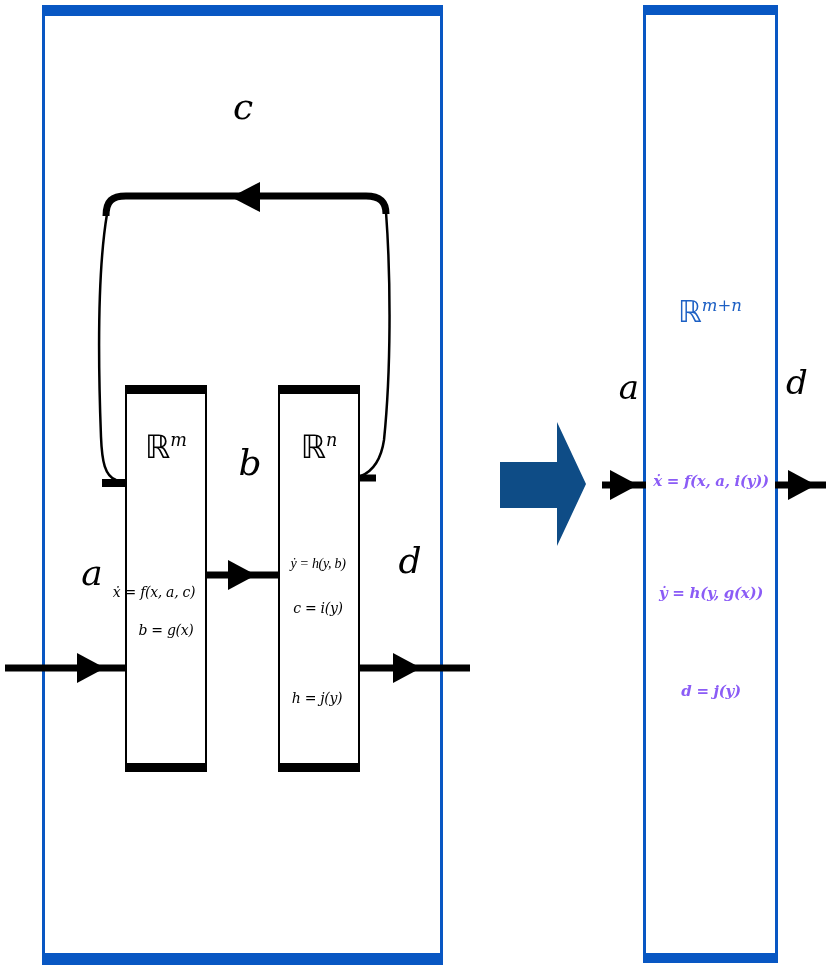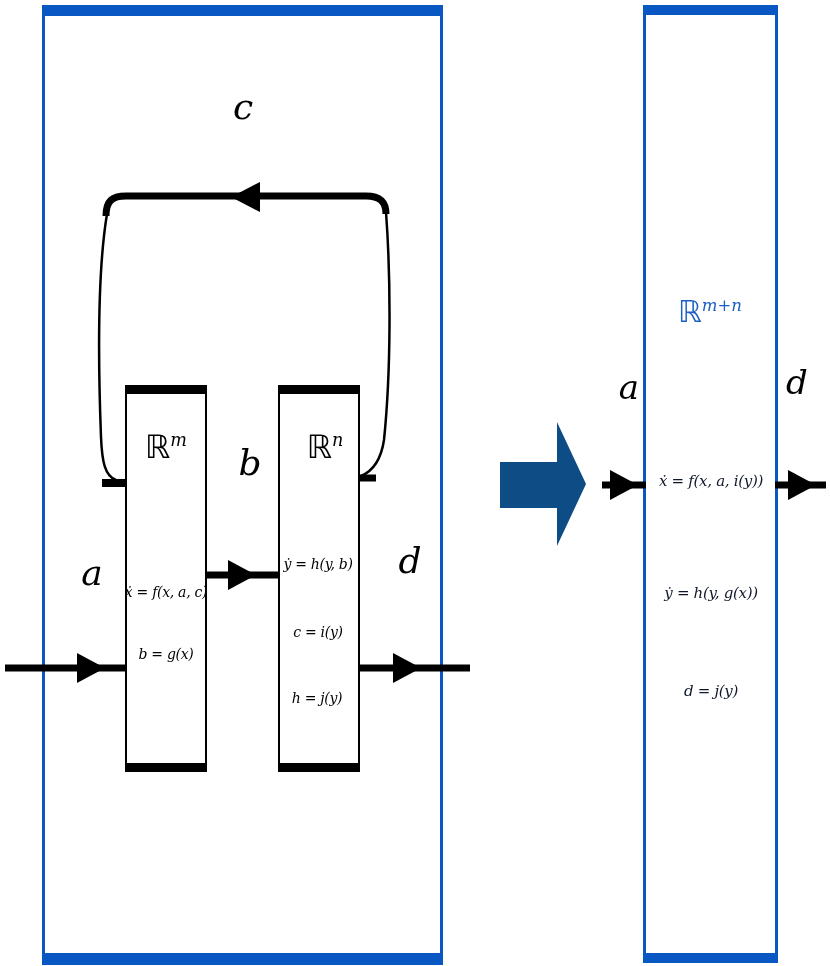--- a/index.html
+++ b/index.html
@@ -13,21 +13,21 @@
                border-top-width:10px;border-bottom-width:10px;}
   svg.wires{position:absolute;left:0;top:0;width:830px;height:966px;z-index:3;pointer-events:none;}
   .inner-box{position:absolute;box-sizing:border-box;background:#ffffff;
              border:2px solid #000;border-top-width:9px;border-bottom-width:9px;z-index:4;}
   .box-x{left:125px;top:385px;width:82px;height:387px;}
   .box-y{left:278px;top:385px;width:82px;height:387px;}
   .txt{position:absolute;z-index:5;text-align:center;white-space:nowrap;
        font-style:italic;color:#000;}
   .wire-label{font-size:36px;width:80px;}
   .eq{font-size:14px;width:160px;letter-spacing:-0.3px;}
-  .eq-blue{color:#0f172a;font-size:15px;}
+  .eq-blue{color:#8b5cf6;font-size:15px;font-weight:bold;}
   .space{font-size:32px;width:82px;font-style:italic;}
   .space .bb{font-family:"DejaVu Sans", sans-serif;font-style:normal;}
   .space sup{font-size:0.55em;font-style:italic;}
   .space-blue{color:#1d60c4;font-size:30px;width:130px;}
 </style>
 </head>
 <body>
 
 <div class="canvas">
 
@@ -62,26 +62,26 @@
 
   <div class="inner-box box-x"></div>
   <div class="inner-box box-y"></div>
 
   <div class="txt wire-label" style="left:203px;top:86px;">c</div>
   <div class="txt wire-label" style="left:52px;top:552px;">a</div>
   <div class="txt wire-label" style="left:210px;top:442px;">b</div>
   <div class="txt wire-label" style="left:370px;top:540px;">d</div>
 
   <div class="txt space" style="left:125px;top:428px;"><span class="bb">ℝ</span><sup>m</sup></div>
-  <div class="txt eq" style="left:86px;top:584px;">ẋ = f(x, a, c)</div>
-  <div class="txt eq" style="left:86px;top:646px;">b = g(x)</div>
+  <div class="txt eq" style="left:74px;top:584px;">ẋ = f(x, a, c)</div>
+  <div class="txt eq" style="left:86px;top:622px;">b = g(x)</div>
 
-  <div class="txt space" style="left:278px;top:428px;padding-left:6px;"><span class="bb">ℝ</span><sup>n</sup></div>
-  <div class="txt eq" style="left:238px;top:556px;">ẏ = h(y, b)</div>
-  <div class="txt eq" style="left:238px;top:624px;">c = i(y)</div>
+  <div class="txt space" style="left:278px;top:428px;"><span class="bb">ℝ</span><sup>n</sup></div>
+  <div class="txt eq" style="left:238px;top:556px;font-family:Liberation Serif, serif;">ẏ = h(y, b)</div>
+  <div class="txt eq" style="left:238px;top:600px;">c = i(y)</div>
   <div class="txt eq" style="left:237px;top:690px;">h = j(y)</div>
 
   <div class="txt space space-blue" style="left:645px;top:266px;margin-top:28px;"><span class="bb">ℝ</span><sup>m+n</sup></div>
   <div class="txt wire-label" style="left:589px;top:367px;font-size:34px;">a</div>
   <div class="txt wire-label" style="left:757px;top:362px;font-size:34px;">d</div>
   <div class="txt eq eq-blue" style="left:631px;top:472px;">ẋ = f(x, a, i(y))</div>
   <div class="txt eq eq-blue" style="left:631px;top:584px;">ẏ = h(y, g(x))</div>
   <div class="txt eq eq-blue" style="left:631px;top:682px;">d = j(y)</div>
 
 </div>

